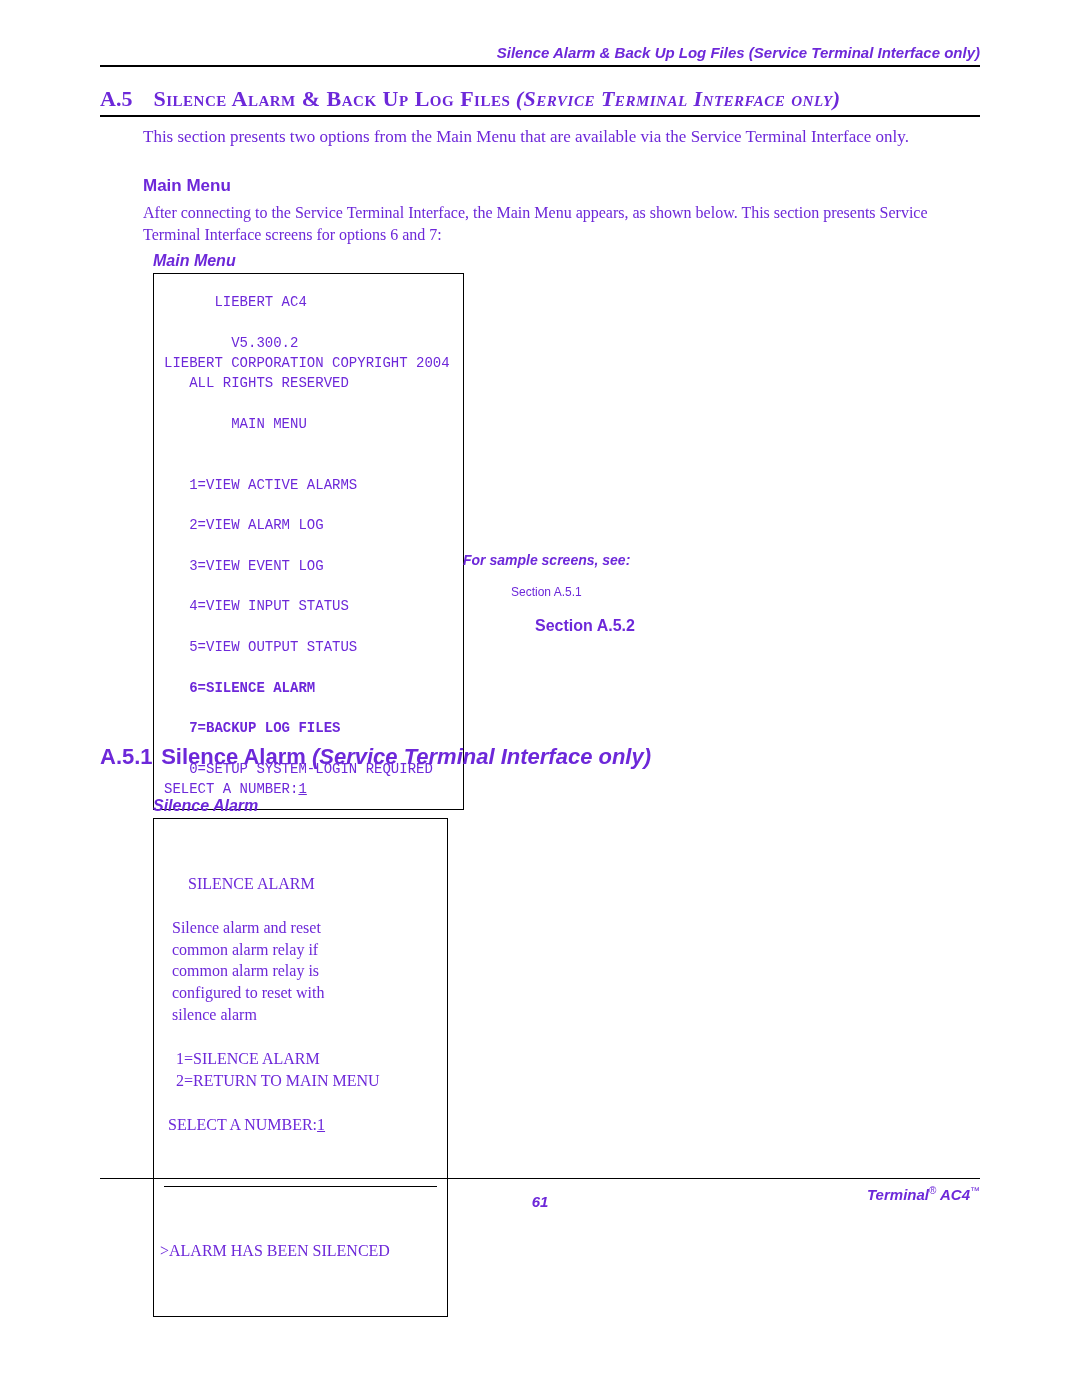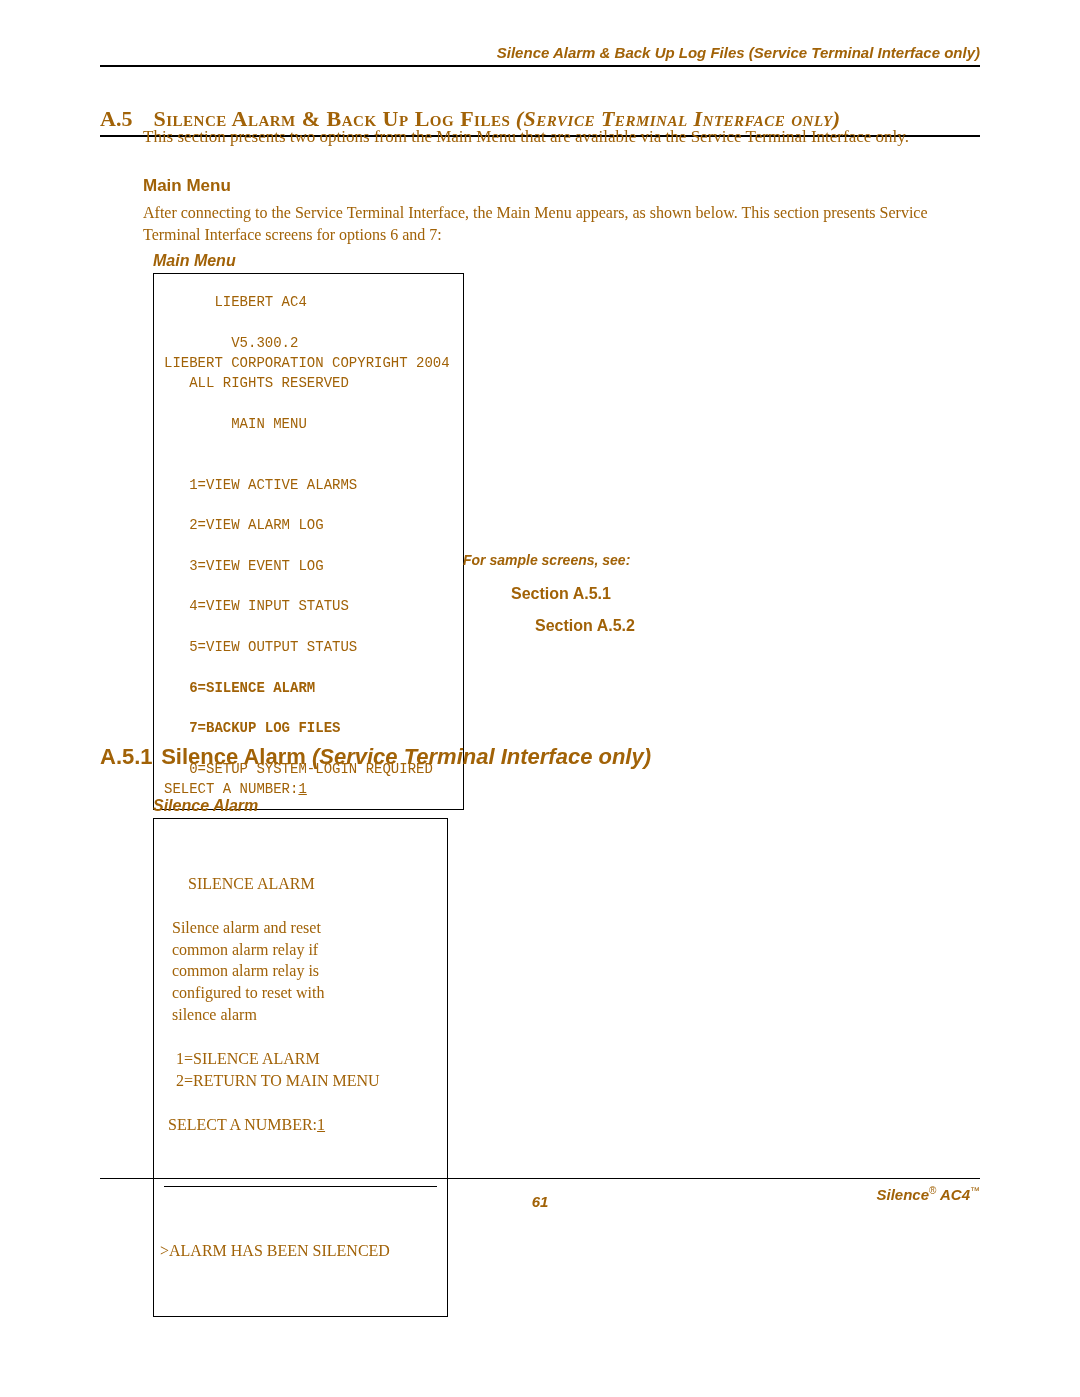--- a/index.html
+++ b/index.html
@@ -1,21 +1,21 @@
 <!DOCTYPE html>
 <html><head>
 <meta charset="utf-8">
 <style>
   html,body{margin:0;padding:0;background:#fff;}
   .page{
     width:1080px;
     min-height:1397px;
     position:relative;
     font-family:Georgia,'Times New Roman',serif;
-    color:#a16207;
+    color:#6d28d9;
     box-sizing:border-box;
   }
   .header{
     position:absolute;
     top:44px;
     right:100px;
     left:100px;
     text-align:right;
     font-family:Arial,Helvetica,sans-serif;
     font-weight:bold;
@@ -28,21 +28,21 @@
     position:absolute;
     top:86px;
     left:100px;
     right:100px;
     border-bottom:2px solid #000;
     padding-bottom:3px;
     font-family:Georgia,'Times New Roman',serif;
     font-weight:bold;
     font-size:22px;
   }
-  .section-heading .num{display:inline-block;width:48px;margin-top:20px;}
+  .section-heading .num{display:inline-block;width:48px;}
   .section-heading .caps{font-variant:small-caps;letter-spacing:0.5px;}
   .section-heading .italic{font-style:italic;}
   .intro{
     position:absolute;
     top:126px;
     left:143px;
     right:100px;
     font-size:17px;
     line-height:1.35;
   }
@@ -91,22 +91,22 @@
     font-family:Arial,Helvetica,sans-serif;
     font-weight:bold;
     font-style:italic;
     font-size:14px;
   }
   .ref1{
     position:absolute;
     top:585px;
     left:511px;
     font-family:Arial,Helvetica,sans-serif;
-    font-weight:bold;
-    font-size:16px;
+    font-weight:normal;
+    font-size:12px;
   }
   .ref2{
     position:absolute;
     top:617px;
     left:511px;
     font-family:Arial,Helvetica,sans-serif;
     font-weight:bold;
     font-size:16px;
     margin-left:24px;
   }
@@ -249,18 +249,18 @@
 <span>   2=RETURN TO MAIN MENU</span>
 
 <span> SELECT A NUMBER:</span><span style="text-decoration:underline">1</span></div>
     <hr class="sa-rule">
     <div class="sa-bottom"><span>&gt;ALARM HAS BEEN SILENCED</span></div>
   </div>
 
   <div class="footer">
     <div class="pg">61</div>
     <div class="prod">
-      <span>Silence</span><span class="reg">®</span>
+      <span>Terminal</span><span class="reg">®</span>
       <span>AC4</span><span class="tm">™</span>
     </div>
   </div>
 
 </div>
 
 </body></html>

